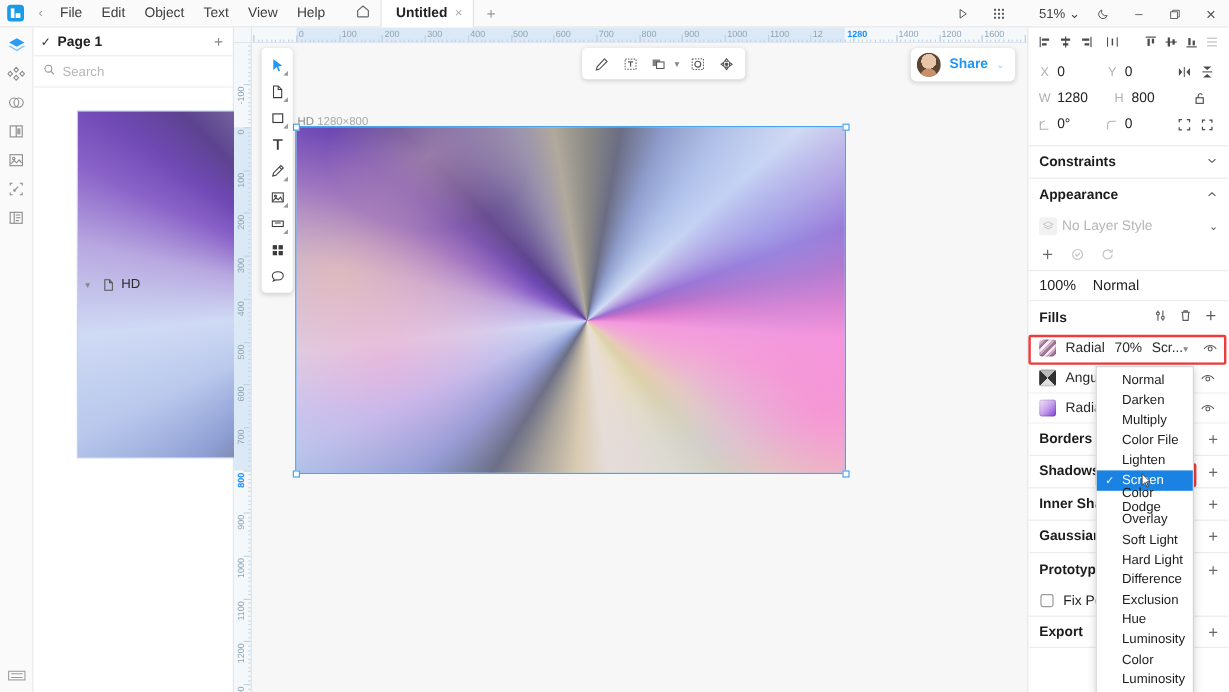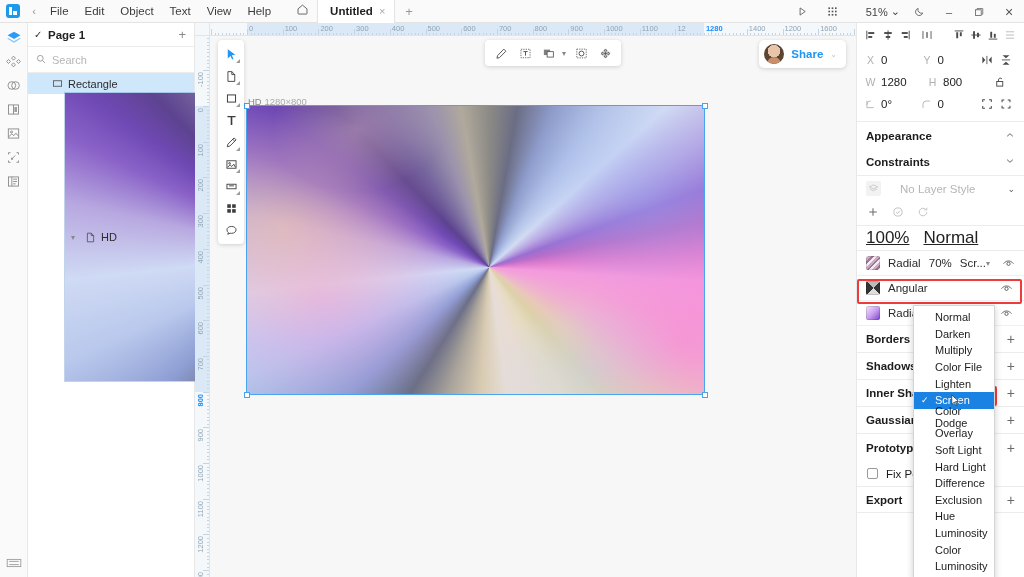--- a/index.html
+++ b/index.html
@@ -279,34 +279,34 @@
 
   .sec {
     display: flex; align-items: center; justify-content: space-between;
     padding: 0 9px; height: 27px; border-bottom: 1px solid #ececec;
   }
   .sec-title { font-weight: bold; font-size: 11.5px; color: #1c1c1c; }
   .sec-icons { display: flex; align-items: center; gap: 9px; color: #5a5a5a; }
   .chev { color: #5a5a5a; font-size: 9px; }
 
   .layerstyle-row {
-    display: flex; align-items: center; gap: 19px;
+    display: flex; align-items: center; gap: 4px;
     padding: 0 9px; height: 25px;
   }
   .ls-chip {
     width: 15px; height: 15px; border-radius: 2px; background: #f2f2f2;
     display: flex; align-items: center; justify-content: center; color: #c3c3c3;
   }
   .ls-name { flex: 1; color: #b6b6b6; font-size: 11.5px; }
   .opacity-row {
     display: flex; align-items: center; gap: 14px;
     height: 26px; padding: 0 9px;
     border-top: 1px solid #ececec; border-bottom: 1px solid #ececec;
   }
-  .opacity-row span { font-size: 17px; color: #222; text-decoration: underline; }
+  .opacity-row span { font-size: 12px; color: #222; }
   .ls-actions { display: flex; align-items: center; gap: 13px; padding: 0 10px; height: 24px; color: #9a9a9a; }
 
   .fill-row {
     display: flex; align-items: center; height: 25px; padding: 0 9px; gap: 8px;
     border-bottom: 1px solid #f0f0f0; position: relative;
   }
   .sw { width: 14px; height: 14px; border-radius: 2px; flex: none;
        box-shadow: inset 0 0 0 1px rgba(0,0,0,.12); }
   .sw1 { background:
       repeating-linear-gradient(135deg, #f6eaf2 0 2px, #cfa8c4 2px 4px, #9a7a95 4px 6px); }
@@ -491,28 +491,20 @@
     </div>
     <div class="layer-row artboard">
       <span class="layer-disc">▾</span>
       <span class="layer-ico">
         <svg width="11" height="11" viewBox="0 0 14 14" fill="none" stroke="currentColor" stroke-width="1.1">
           <path d="M3 1.5h5l3 3v8H3z"></path>
             <path d="M8 1.5v3h3"></path>
         </svg>
       </span>
       <span>HD</span>
-    </div>
-    <div class="layer-row child selected">
-      <span class="layer-ico">
-        <svg width="11" height="11" viewBox="0 0 14 14" fill="none" stroke="currentColor" stroke-width="1.1">
-          <rect x="1.8" y="3.5" width="10.4" height="7"></rect>
-        </svg>
-      </span>
-      <span>Rectangle</span>
     </div>
   </div>
 
   <div class="ruler-corner"></div>
   <div class="ruler-h" id="rulerH">
       <div class="ruler-band" style="left: 37px; top: 0px; width: 456.96px; height: 13px;"></div>
       <div class="rh-tick" style="left: 1.3px; height: 5px;"></div>
       <div class="rh-tick" style="left: 37px; height: 5px;"></div>
       <div class="rh-tick" style="left: 72.7px; height: 5px;"></div>
       <div class="rh-tick" style="left: 108.4px; height: 5px;"></div>
@@ -1146,38 +1138,38 @@
             </svg>
         </div>
         <div class="endico">
           <svg width="12" height="12" viewBox="0 0 14 14" fill="none" stroke="currentColor" stroke-width="1.2">
               <path d="M2.4 5V2.4H5M11.6 5V2.4H9M2.4 9v2.6H5M11.6 9v2.6H9"></path>
             </svg>
         </div>
       </div>
     </div>
 
+    <div class="sec">
+      <span class="sec-title">Constraints</span>
+      <span class="chev">
+        <svg width="10" height="10" viewBox="0 0 14 14" fill="none" stroke="currentColor" stroke-width="1.3">
+            <path d="m3 5.2 4 3.6 4-3.6"></path>
+          </svg>
+      </span>
+    </div>
+
     <div class="sec" style="border-bottom:none;">
       <span class="sec-title">Appearance</span>
       <span class="chev">
         <svg width="10" height="10" viewBox="0 0 14 14" fill="none" stroke="currentColor" stroke-width="1.3">
             <path d="m3 8.8 4-3.6 4 3.6"></path>
           </svg>
       </span>
     </div>
 
-    <div class="sec">
-      <span class="sec-title">Constraints</span>
-      <span class="chev">
-        <svg width="10" height="10" viewBox="0 0 14 14" fill="none" stroke="currentColor" stroke-width="1.3">
-            <path d="m3 5.2 4 3.6 4-3.6"></path>
-          </svg>
-      </span>
-    </div>
-
     <div class="layerstyle-row">
       <span class="ls-chip">
         <svg width="11" height="11" viewBox="0 0 14 14" fill="none" stroke="currentColor" stroke-width="1">
             <path d="M7 2.4 1.8 5 7 7.6 12.2 5z"></path>
             <path d="m2.4 7.6 4.6 2.3 4.6-2.3"></path>
           </svg>
       </span>
       <span class="ls-name">No Layer Style</span>
       <span class="chev">⌄</span>
     </div>
@@ -1200,20 +1192,42 @@
             <path d="M11.4 2v2.6H8.8"></path>
           </svg>
       </span>
     </div>
 
     <div class="opacity-row">
       <span>100%</span>
       <span>Normal</span>
     </div>
 
+    <div class="sec" style="border-bottom:none;">
+      <span class="sec-title">Fills</span>
+      <span class="sec-icons">
+        <span>
+          <svg width="12" height="12" viewBox="0 0 14 14" fill="none" stroke="currentColor" stroke-width="1.1">
+              <path d="M4.6 2v10M9.4 2v10"></path>
+              <circle cx="4.6" cy="5" r="1.4" fill="#fff"></circle>
+              <circle cx="9.4" cy="9" r="1.4" fill="#fff"></circle>
+            </svg>
+        </span>
+        <span>
+          <svg width="12" height="12" viewBox="0 0 14 14" fill="none" stroke="currentColor" stroke-width="1.1">
+              <path d="M2.8 3.8h8.4M5.4 3.8V2.4h3.2v1.4M4 3.8l.5 7.8h5l.5-7.8"></path>
+            </svg>
+        </span>
+        <span>
+          <svg width="12" height="12" viewBox="0 0 14 14" fill="none" stroke="currentColor" stroke-width="1.2">
+              <path d="M7 2.6v8.8M2.6 7h8.8"></path>
+            </svg>
+        </span>
+      </span>
+    </div>
 
     <div class="fill-row">
       <span class="sw sw1"></span>
       <span class="fill-name">Radial</span>
       <span class="fill-op">70%</span>
       <span class="fill-blend">
         <span>Scr...</span>
         <span class="bc">▾</span>
       </span>
       <span class="eye">

